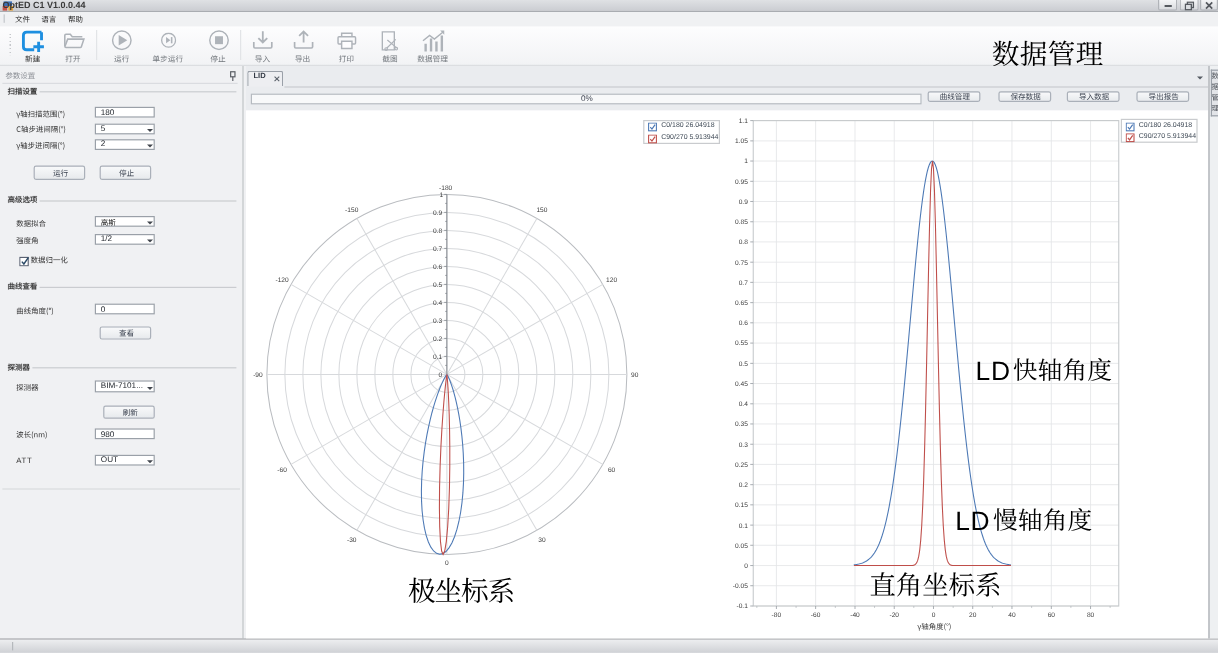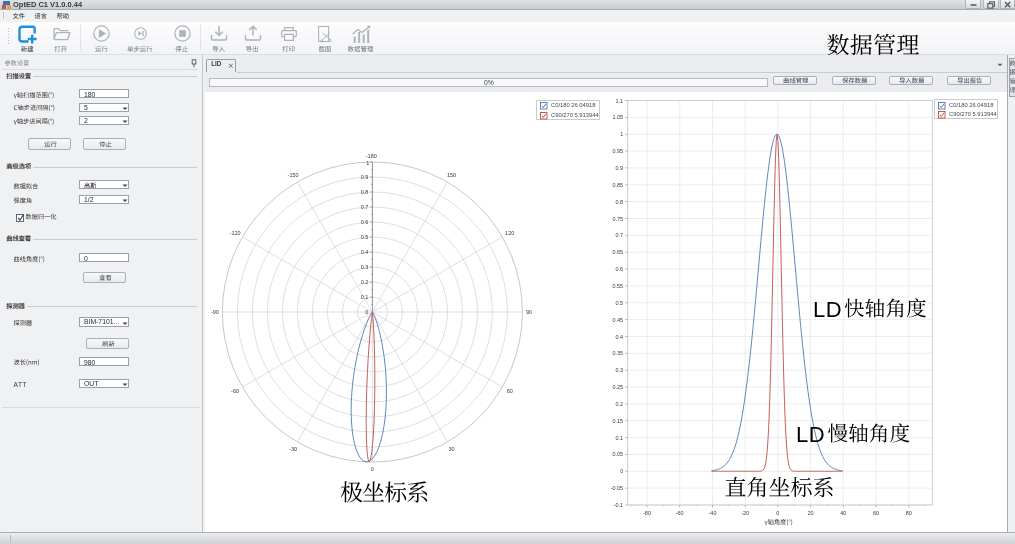--- a/index.html
+++ b/index.html
@@ -4,21 +4,21 @@
 html,body{width:1015px;height:544px;overflow:hidden;background:#f0f1f3;font-family:"Liberation Sans",sans-serif}
 </style></head>
 <body>
 <div style="position:absolute;left:0;top:0;width:1015px;height:544px;background:#f0f1f3;"></div>
 <div style="position:absolute;left:0;top:0;width:1015px;height:10px;background:linear-gradient(#dfe1e4,#cbcdd2);border-bottom:1px solid #a9acb1;"></div>
 <svg style="position:absolute;left:2px;top:1px" width="9" height="8">
     <rect x="1" y="0" width="7" height="4" fill="#3d6fb4"></rect>
     <rect x="0" y="4" width="4" height="4" fill="#c94f44"></rect>
     <rect x="5" y="4" width="4" height="4" fill="#e5a33c"></rect>
   </svg>
-<div style="position:absolute;left:13px;top:0px;width:200px;height:10px;font:bold 7.5px 'Liberation Sans',sans-serif;color:#3a3a3a;line-height:10px;">OptED C1 V1.0.0.44</div>
+<div style="position:absolute;left:2px;top:0px;width:200px;height:10px;font:bold 7.5px 'Liberation Sans',sans-serif;color:#3a3a3a;line-height:10px;">OptED C1 V1.0.0.44</div>
 <div style="position:absolute;left:965px;top:0px;width:16px;height:9px;background:linear-gradient(#f4f5f7,#d9dbdf);border:1px solid #b0b3b8;border-top:none;border-radius:0 0 2px 2px;"></div>
 <div style="position:absolute;left:983px;top:0px;width:16px;height:9px;background:linear-gradient(#f4f5f7,#d9dbdf);border:1px solid #b0b3b8;border-top:none;border-radius:0 0 2px 2px;"></div>
 <div style="position:absolute;left:1000px;top:0px;width:15px;height:9px;background:linear-gradient(#f4f5f7,#d9dbdf);border:1px solid #b0b3b8;border-top:none;border-radius:0 0 2px 2px;"></div>
 <svg style="position:absolute;left:969px;top:0" width="9" height="9">
     <path d="M1.5 5h6" stroke="#55595f" stroke-width="1.5"></path>
   </svg>
 <svg style="position:absolute;left:987px;top:1" width="9" height="8">
     <rect x="2.5" y="0.8" width="5" height="4.5" fill="none" stroke="#55595f" stroke-width="1.1"></rect>
     <rect x="0.8" y="2.6" width="5" height="4.5" fill="#dcdee2" stroke="#55595f" stroke-width="1.1"></rect>
   </svg>

